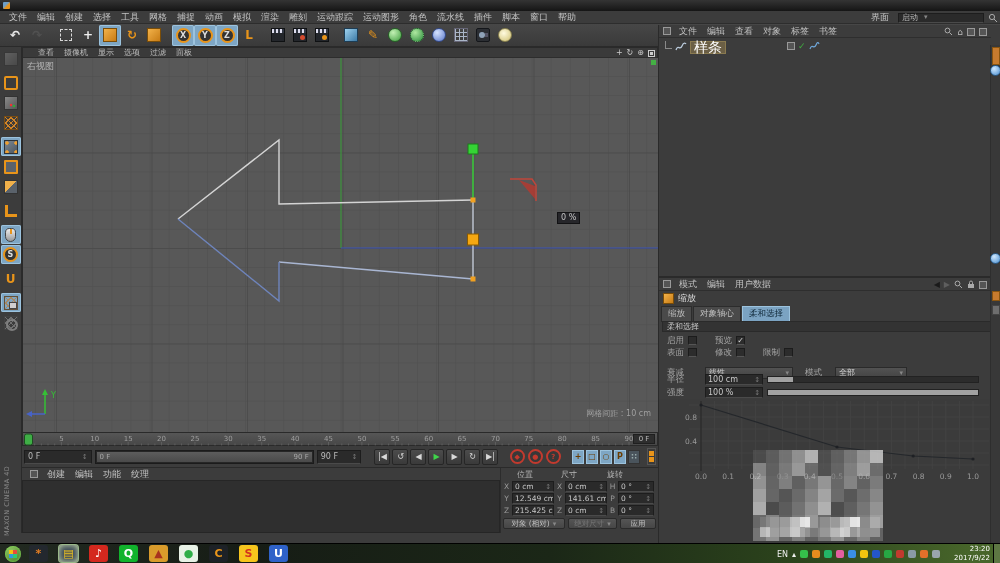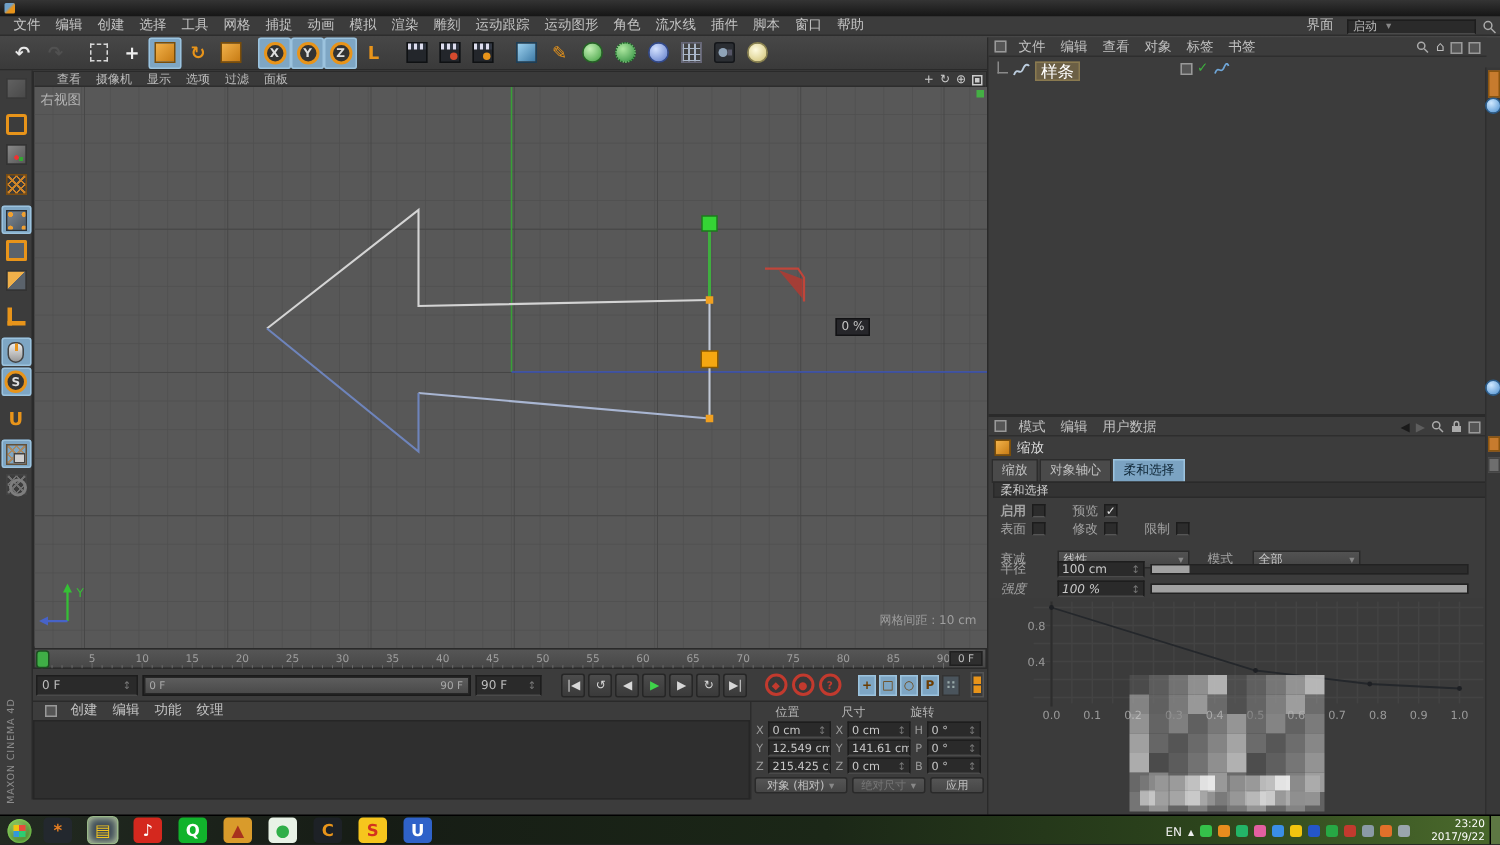--- a/index.html
+++ b/index.html
@@ -133,21 +133,21 @@
          transform:rotate(-90deg);transform-origin:0 0;left:3px;top:536px;position:absolute;letter-spacing:.5px}
   
   #rightpanel{left:658px;top:25px;width:342px;height:518px;background:#3c3c3c;border-left:1px solid #2a2a2a}
   .pmenu{position:absolute;left:0;width:332px;height:13px;background:#3c3c3c;border-bottom:1px solid #2e2e2e;
          display:flex;align-items:center;padding-left:4px}
   .pmi{padding:0 5px;font-size:9px;color:#c0c0c0}
   .picoset{position:absolute;right:4px;top:0;height:13px;display:flex;align-items:center;gap:4px}
   .sqico{width:8px;height:8px;border:1px solid #999;background:#555}
   #om-row{position:absolute;left:6px;top:16px;display:flex;align-items:center;gap:3px;height:12px}
   .treeline{width:7px;height:8px;border-left:1px solid #8a8a8a;border-bottom:1px solid #8a8a8a;margin-top:-4px}
-  #om-name{background:#6b5f45;border:1px solid #8a7a50;color:#fff;font-size:11px;padding:0 3px;line-height:11px}
+  #om-name{background:#6b5f45;border:1px solid #8a7a50;color:#fff;font-size:14px;padding:0 3px;line-height:11px}
   #om-tags{position:absolute;left:128px;top:16px;display:flex;gap:3px;align-items:center}
   #splitter{position:absolute;left:0;top:251px;width:342px;height:3px;background:#2a2a2a}
   #am-title{position:absolute;left:4px;top:267px;display:flex;align-items:center;gap:4px}
   #am-toolicon{width:11px;height:11px;background:linear-gradient(135deg,#f2b24a,#c77b14);border:1px solid #7a4d08}
   #am-title span{font-size:9px;color:#ddd}
   #am-tabs{position:absolute;left:2px;top:281px;display:flex;gap:1px}
   .amtab{padding:1px 6px;background:#4a4a4a;border:1px solid #2c2c2c;font-size:8.5px;color:#c0c0c0}
   .amtab.active{background:#7ba3c2;border-color:#9cc3de;color:#0e2636}
   #am-section{position:absolute;left:3px;top:296px;width:334px;height:11px;background:#333;border:1px solid #2a2a2a;
               font-size:8px;color:#cfcfcf;padding-left:4px;line-height:10px}
@@ -727,21 +727,21 @@
       <span>缩放</span>
     </div>
     <div id="am-tabs">
         <div class="amtab">缩放</div>
         <div class="amtab">对象轴心</div>
         <div class="amtab active">柔和选择</div>
       </div>
     <div id="am-section">柔和选择</div>
     <div class="amrow" style="top:310px">
         <span class="chkgrp">
-          <span class="amlabel" style="width: auto; font-weight: bold;">启用</span>
+          <span class="amlabel" style="width: auto;">启用</span>
           <span class="chkbox"></span>
         </span>
         <span class="chkgrp">
           <span class="amlabel" style="width: auto;">预览</span>
           <span class="chkbox">✓</span>
         </span>
       </div>
     <div class="amrow" style="top:322px">
         <span class="chkgrp">
           <span class="amlabel" style="width: auto;">表面</span>
@@ -772,21 +772,21 @@
         <div class="amrow" style="top: 349px;">
           <span class="amlabel">半径</span>
           <div class="valbox">
             <span>100 cm</span>
             <span class="spin">↕</span>
           </div>
           <div class="groove">
             <div class="fill" style="width: 12%;"></div>
           </div>
         </div>
-        <div class="amrow" style="top: 362px; font-style: italic;">
+        <div class="amrow" style="top: 362px;">
           <span class="amlabel">强度</span>
           <div class="valbox">
             <span>100 %</span>
             <span class="spin">↕</span>
           </div>
           <div class="groove">
             <div class="fill" style="width: 100%;"></div>
           </div>
         </div>
         <div class="amrow" style="top: 375px;">

